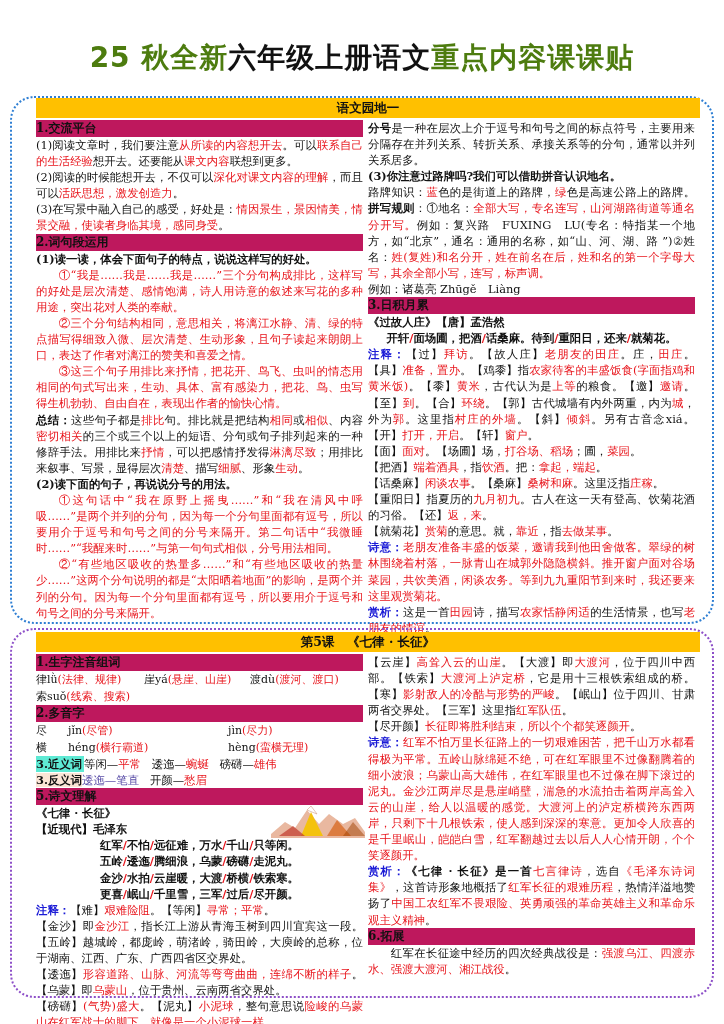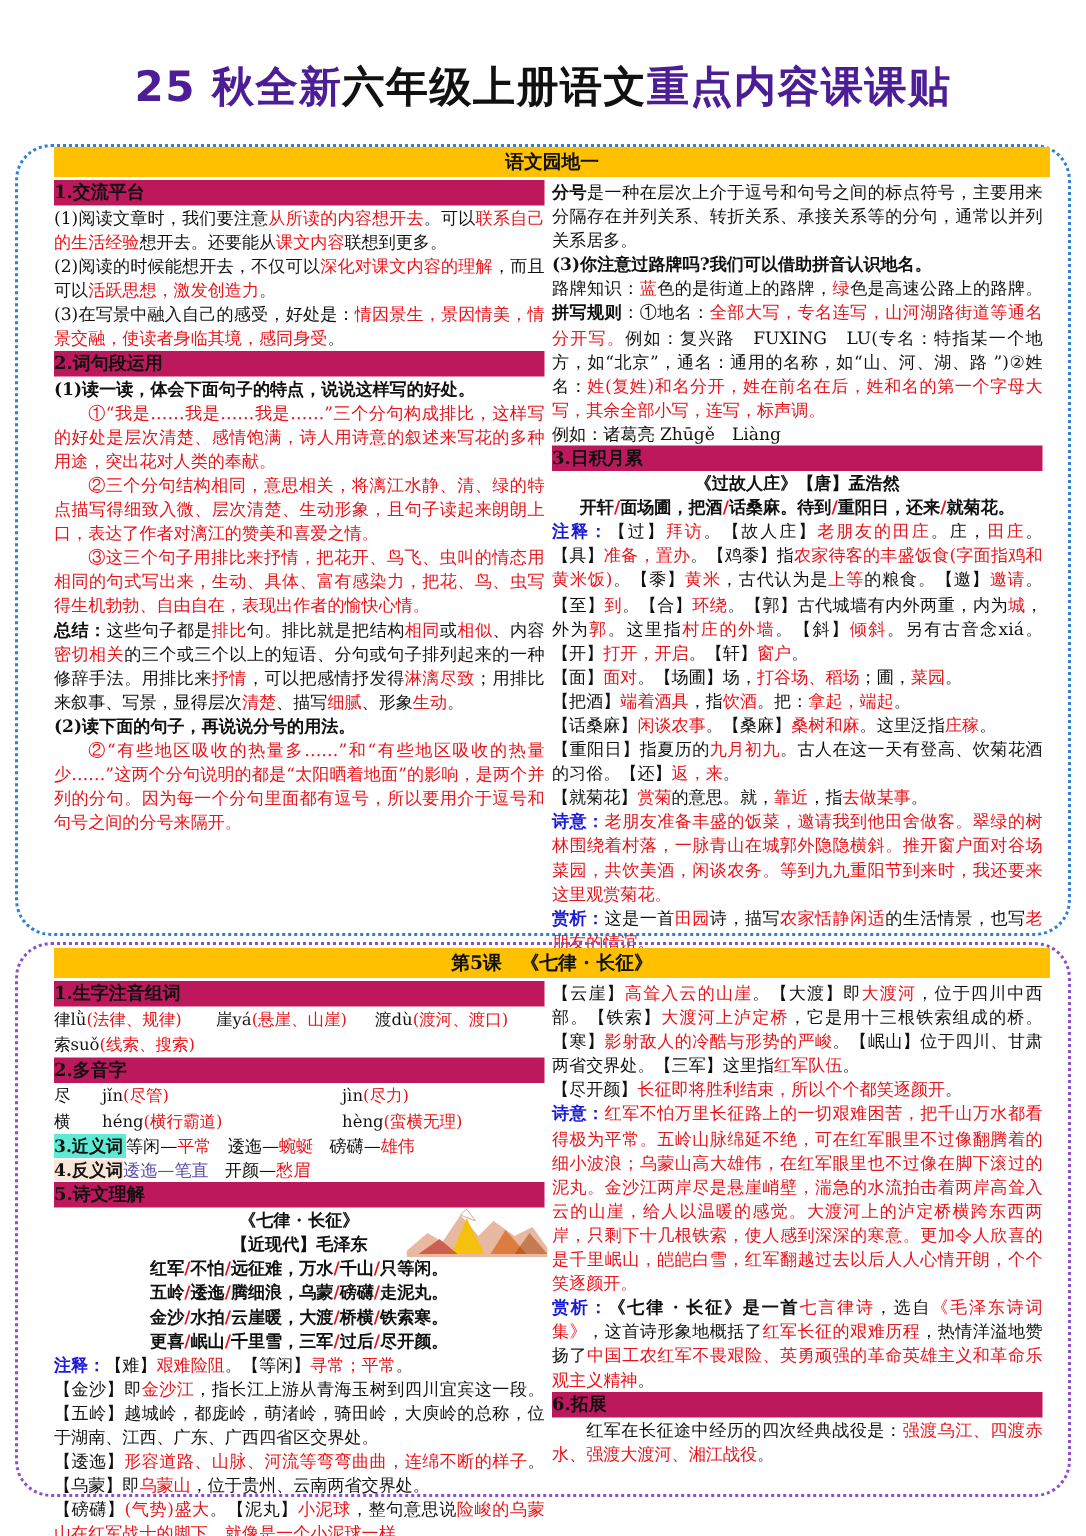--- a/index.html
+++ b/index.html
@@ -4,21 +4,21 @@
 <style>
   * { box-sizing: border-box; margin: 0; padding: 0; }
   html, body { width: 724px; height: 1024px; background: #ffffff; overflow: hidden; }
   body { font-family: "DejaVu Serif", "Liberation Serif", serif; color: #111; position: relative; }
 
   .title {
     position: absolute; left: 0; top: 40px; width: 724px; text-align: center;
     font-family: "DejaVu Sans", "Liberation Sans", sans-serif;
     font-size: 28px; font-weight: bold; letter-spacing: 1px; line-height: 36px;
   }
-  .title .red { color: #4c1d95; }
+  .title .red { color: #4d7c0f; }
   .title .black { color: #111; }
 
   .card {
     position: absolute; left: 10px; width: 704px;
     border: 2px dotted; border-radius: 24px;
   }
   .card.blue { top: 96px; height: 528px; border-color: #2f7fd3; }
   .card.purple { top: 628px; height: 370px; border-color: #8d4fc8; }
 
   .banner {
@@ -36,21 +36,21 @@
   .card.purple .col { top: 24px; }
 
   .sec { background: #be185d; font-weight: bold; font-size: 12px; line-height: 17px; padding-left: 0; }
   .q { font-weight: bold; }
   .p { text-align: justify; }
   .ind { text-indent: 2em; }
   .r { color: #e8141b; }
   .b { color: #1b1bd6; font-weight: bold; }
   .pu { color: #5b4fa8; margin-top: 21px; }
   .bold { font-weight: bold; }
-  .center { text-align: center; }
+  .center { text-align: left; }
   .poem { text-align: center; font-weight: bold; }
   .sl { color: #e8141b; }
 
   .pinyin-row { display: flex; font-size: 11px; line-height: 17px; }
   .pinyin-row span { white-space: nowrap; }
 
   .mountain {
     position: absolute; left: 235px; top: 148px; width: 94px; height: 36px;
   }
 </style>
@@ -70,20 +70,21 @@
     <div class="p"><span>(2)阅读的时候能想开去，不仅可以</span><span class="r">深化对课文内容的理解</span><span>，而且可以</span><span class="r">活跃思想，激发创造力</span><span>。</span></div>
     <div class="p"><span>(3)在写景中融入自己的感受，好处是：</span><span class="r">情因景生，景因情美，情景交融，使读者身临其境，感同身受</span><span>。</span></div>
 
     <div class="sec">2.词句段运用</div>
     <div class="q">(1)读一读，体会下面句子的特点，说说这样写的好处。</div>
     <div class="p ind r">①“我是……我是……我是……”三个分句构成排比，这样写的好处是层次清楚、感情饱满，诗人用诗意的叙述来写花的多种用途，突出花对人类的奉献。</div>
     <div class="p ind r">②三个分句结构相同，意思相关，将漓江水静、清、绿的特点描写得细致入微、层次清楚、生动形象，且句子读起来朗朗上口，表达了作者对漓江的赞美和喜爱之情。</div>
     <div class="p ind r">③这三个句子用排比来抒情，把花开、鸟飞、虫叫的情态用相同的句式写出来，生动、具体、富有感染力，把花、鸟、虫写得生机勃勃、自由自在，表现出作者的愉快心情。</div>
     <div class="p"><span class="bold">总结：</span><span>这些句子都是</span><span class="r">排比</span><span>句。排比就是把结构</span><span class="r">相同</span><span>或</span><span class="r">相似</span><span>、内容</span><span class="r">密切相关</span><span>的三个或三个以上的短语、分句或句子排列起来的一种修辞手法。用排比来</span><span class="r">抒情</span><span>，可以把感情抒发得</span><span class="r">淋漓尽致</span><span>；用排比来叙事、写景，显得层次</span><span class="r">清楚</span><span>、描写</span><span class="r">细腻</span><span>、形象</span><span class="r">生动</span><span>。</span></div>
     <div class="q">(2)读下面的句子，再说说分号的用法。</div>
+    <div class="p ind r">①这句话中“我在原野上摇曳……”和“我在清风中呼吸……”是两个并列的分句，因为每一个分句里面都有逗号，所以要用介于逗号和句号之间的分号来隔开。第二句话中“我微睡时……”“我醒来时……”与第一句句式相似，分号用法相同。</div>
     <div class="p ind r">②“有些地区吸收的热量多……”和“有些地区吸收的热量少……”这两个分句说明的都是“太阳晒着地面”的影响，是两个并列的分句。因为每一个分句里面都有逗号，所以要用介于逗号和句号之间的分号来隔开。</div>
   </div>
 
   <div class="col right">
     <div class="p"><span class="bold">分号</span><span>是一种在层次上介于逗号和句号之间的标点符号，主要用来分隔存在并列关系、转折关系、承接关系等的分句，通常以并列关系居多。</span></div>
     <div class="q">(3)你注意过路牌吗?我们可以借助拼音认识地名。</div>
     <div class="p"><span>路牌知识：</span><span class="r">蓝</span><span>色的是街道上的路牌，</span><span class="r">绿</span><span>色是高速公路上的路牌。</span><span class="bold">拼写规则</span><span>：①地名：</span><span class="r">全部大写，专名连写，山河湖路街道等通名分开写。</span><span>例如：复兴路　FUXING　LU(专名：特指某一个地方，如“北京”，通名：通用的名称，如“山、河、湖、路 ”)②姓名：</span><span class="r">姓(复姓)和名分开，姓在前名在后，姓和名的第一个字母大写，其余全部小写，连写，标声调。</span><br><span>例如：诸葛亮 Zhūgě　Liàng</span></div>
 
     <div class="sec">3.日积月累</div>
     <div class="center bold">《过故人庄》【唐】孟浩然</div>
@@ -114,21 +115,21 @@
       <span style="width:32px">尽</span>
       <span style="width:160px"><span>jǐn</span><span class="r">(尽管)</span></span>
       <span><span>jìn</span><span class="r">(尽力)</span></span>
     </div>
     <div class="pinyin-row">
       <span style="width:32px">横</span>
       <span style="width:160px"><span>héng</span><span class="r">(横行霸道)</span></span>
       <span><span>hèng</span><span class="r">(蛮横无理)</span></span>
     </div>
     <div style="background:#5eead4;width:48px;display:inline-block;font-weight:bold">3.近义词</div><span>等闲—</span><span class="r">平常</span>&nbsp;&nbsp;&nbsp;<span>逶迤—</span><span class="r">蜿蜒</span>&nbsp;&nbsp;&nbsp;<span>磅礴—</span><span class="r">雄伟</span>
-    <div><span style="background:#fbe5d6;font-weight:bold">4.反义词</span><span class="pu">逶迤—笔直</span>&nbsp;&nbsp;&nbsp;<span>开颜—</span><span class="r">愁眉</span></div>
+    <div><span style="background:#fbe5d6;font-weight:bold">3.反义词</span><span class="pu">逶迤—笔直</span>&nbsp;&nbsp;&nbsp;<span>开颜—</span><span class="r">愁眉</span></div>
 
     <div class="sec">5.诗文理解</div>
     <div class="center bold">《七律 · 长征》</div>
     <div class="center bold">【近现代】毛泽东</div>
     <div class="poem"><span>红军</span><span class="sl">/</span><span>不怕</span><span class="sl">/</span><span>远征难，万水</span><span class="sl">/</span><span>千山</span><span class="sl">/</span><span>只等闲。</span></div>
     <div class="poem"><span>五岭</span><span class="sl">/</span><span>逶迤</span><span class="sl">/</span><span>腾细浪，乌蒙</span><span class="sl">/</span><span>磅礴</span><span class="sl">/</span><span>走泥丸。</span></div>
     <div class="poem"><span>金沙</span><span class="sl">/</span><span>水拍</span><span class="sl">/</span><span>云崖暖，大渡</span><span class="sl">/</span><span>桥横</span><span class="sl">/</span><span>铁索寒。</span></div>
     <div class="poem"><span>更喜</span><span class="sl">/</span><span>岷山</span><span class="sl">/</span><span>千里雪，三军</span><span class="sl">/</span><span>过后</span><span class="sl">/</span><span>尽开颜。</span></div>
     <div class="p">
       <span class="b">注释：</span><span>【难】</span><span class="r">艰难险阻</span><span>。【等闲】</span><span class="r">寻常；平常</span><span>。</span><br><span>【金沙】即</span><span class="r">金沙江</span><span>，指长江上游从青海玉树到四川宜宾这一段。【五岭】越城岭，都庞岭，萌渚岭，骑田岭，大庾岭的总称，位于湖南、江西、广东、广西四省区交界处。</span><br><span>【逶迤】</span><span class="r">形容道路、山脉、河流等弯弯曲曲，连绵不断的样子</span><span>。【乌蒙】即</span><span class="r">乌蒙山</span><span>，位于贵州、云南两省交界处。</span><br><span>【磅礴】</span><span class="r">(气势)盛大</span><span>。【泥丸】</span><span class="r">小泥球</span><span>，整句意思说</span><span class="r">险峻的乌蒙山在红军战士的脚下，就像是一个小泥球一样</span>

